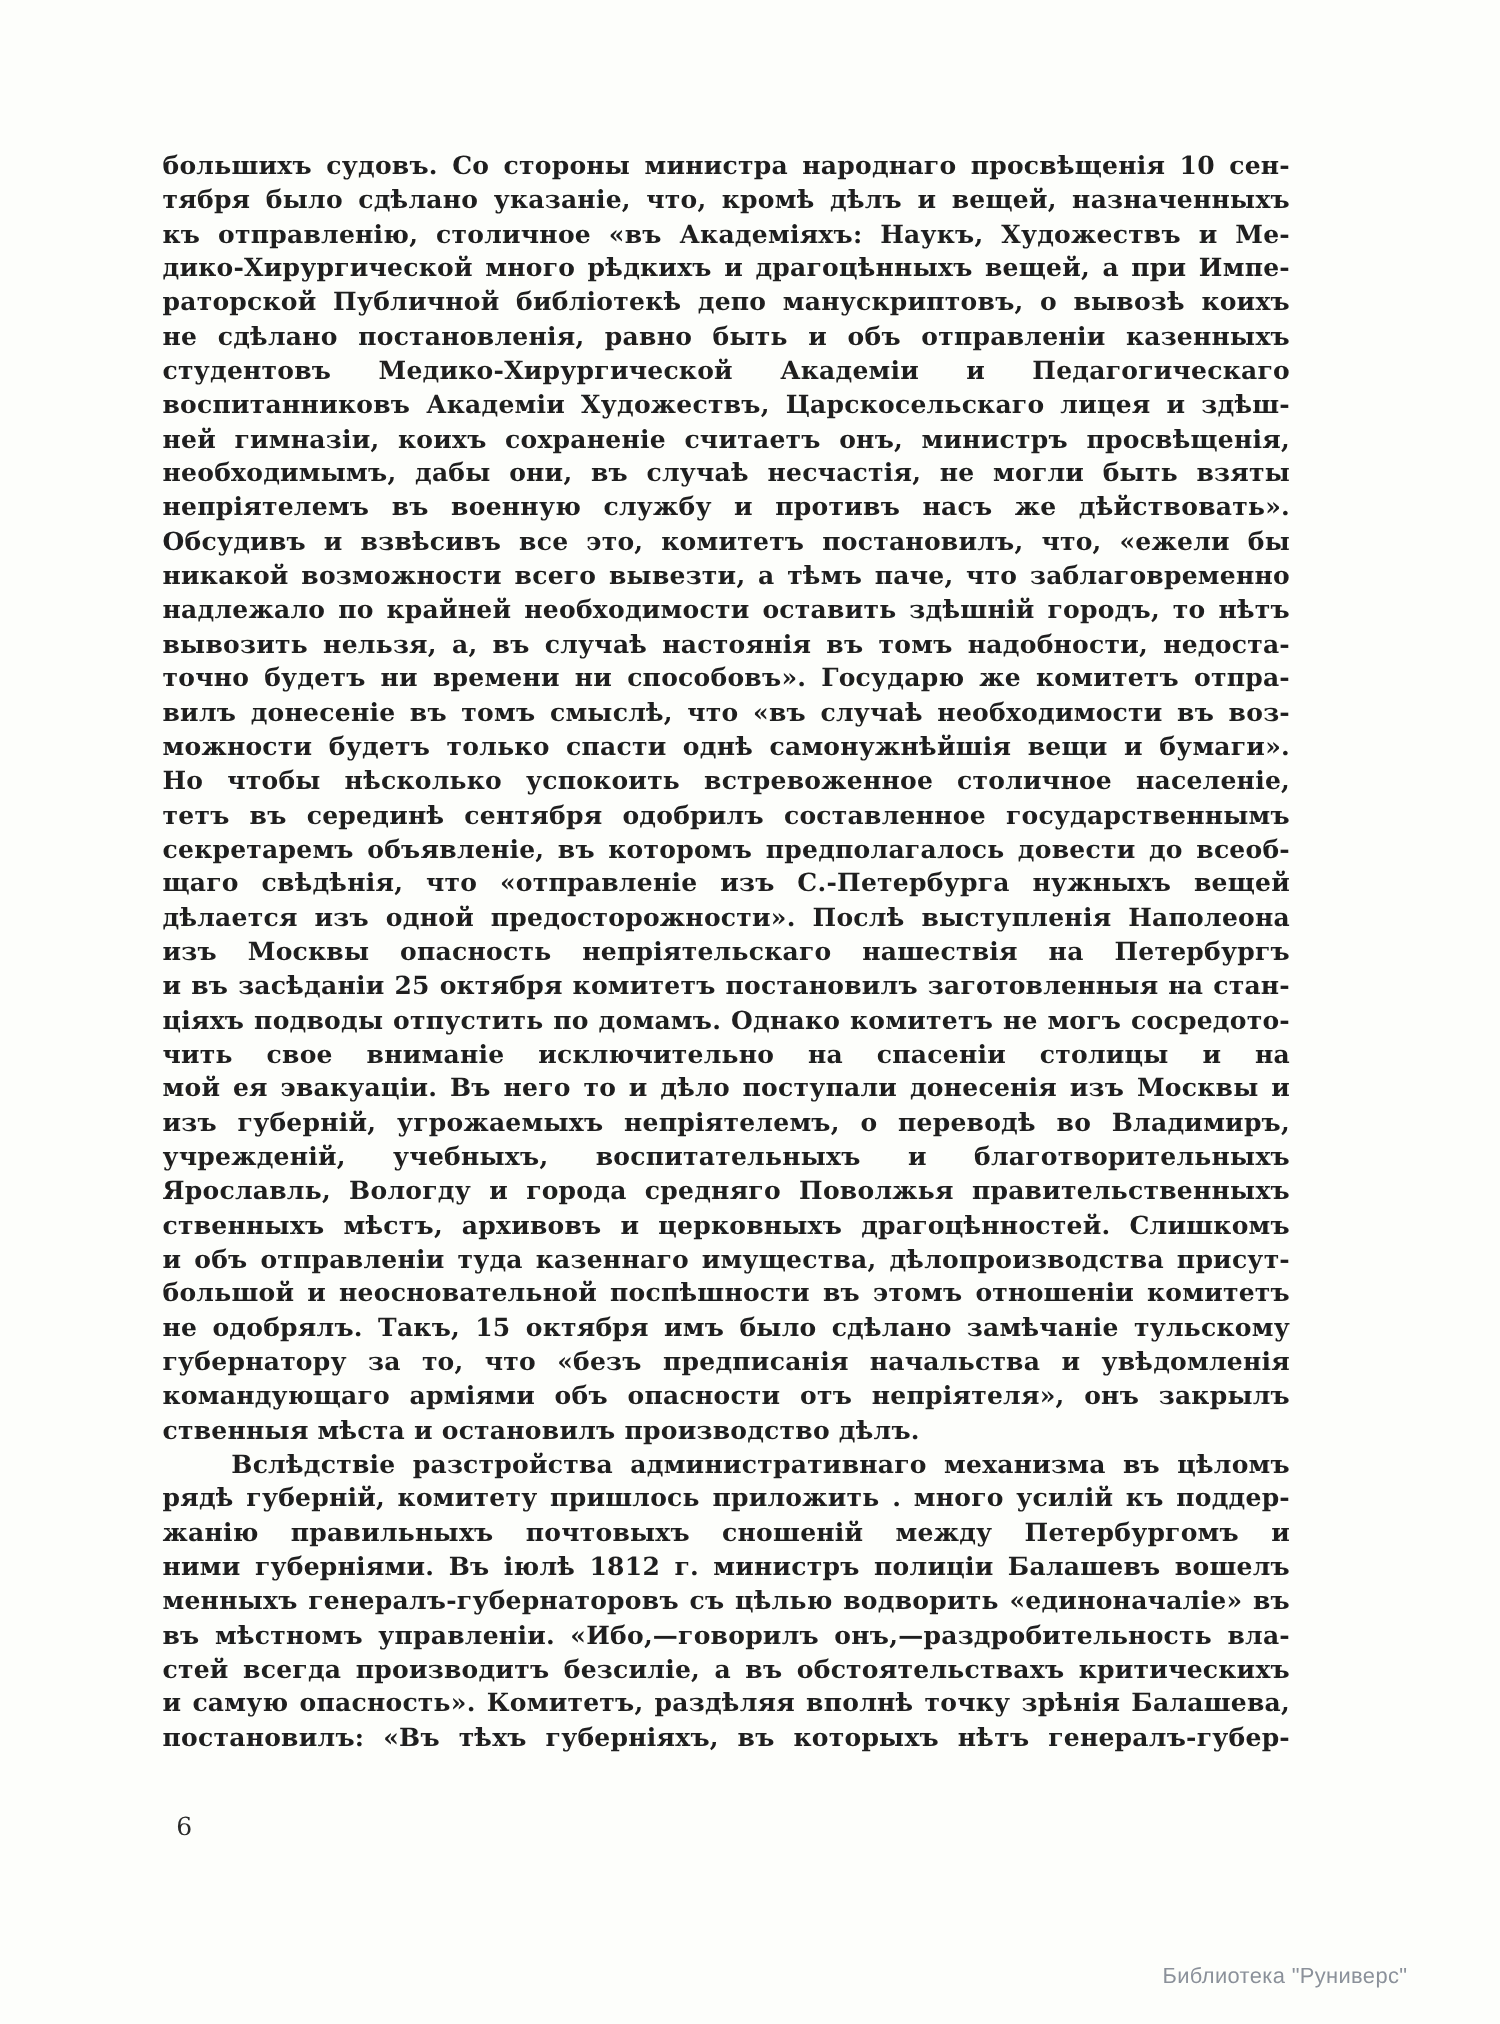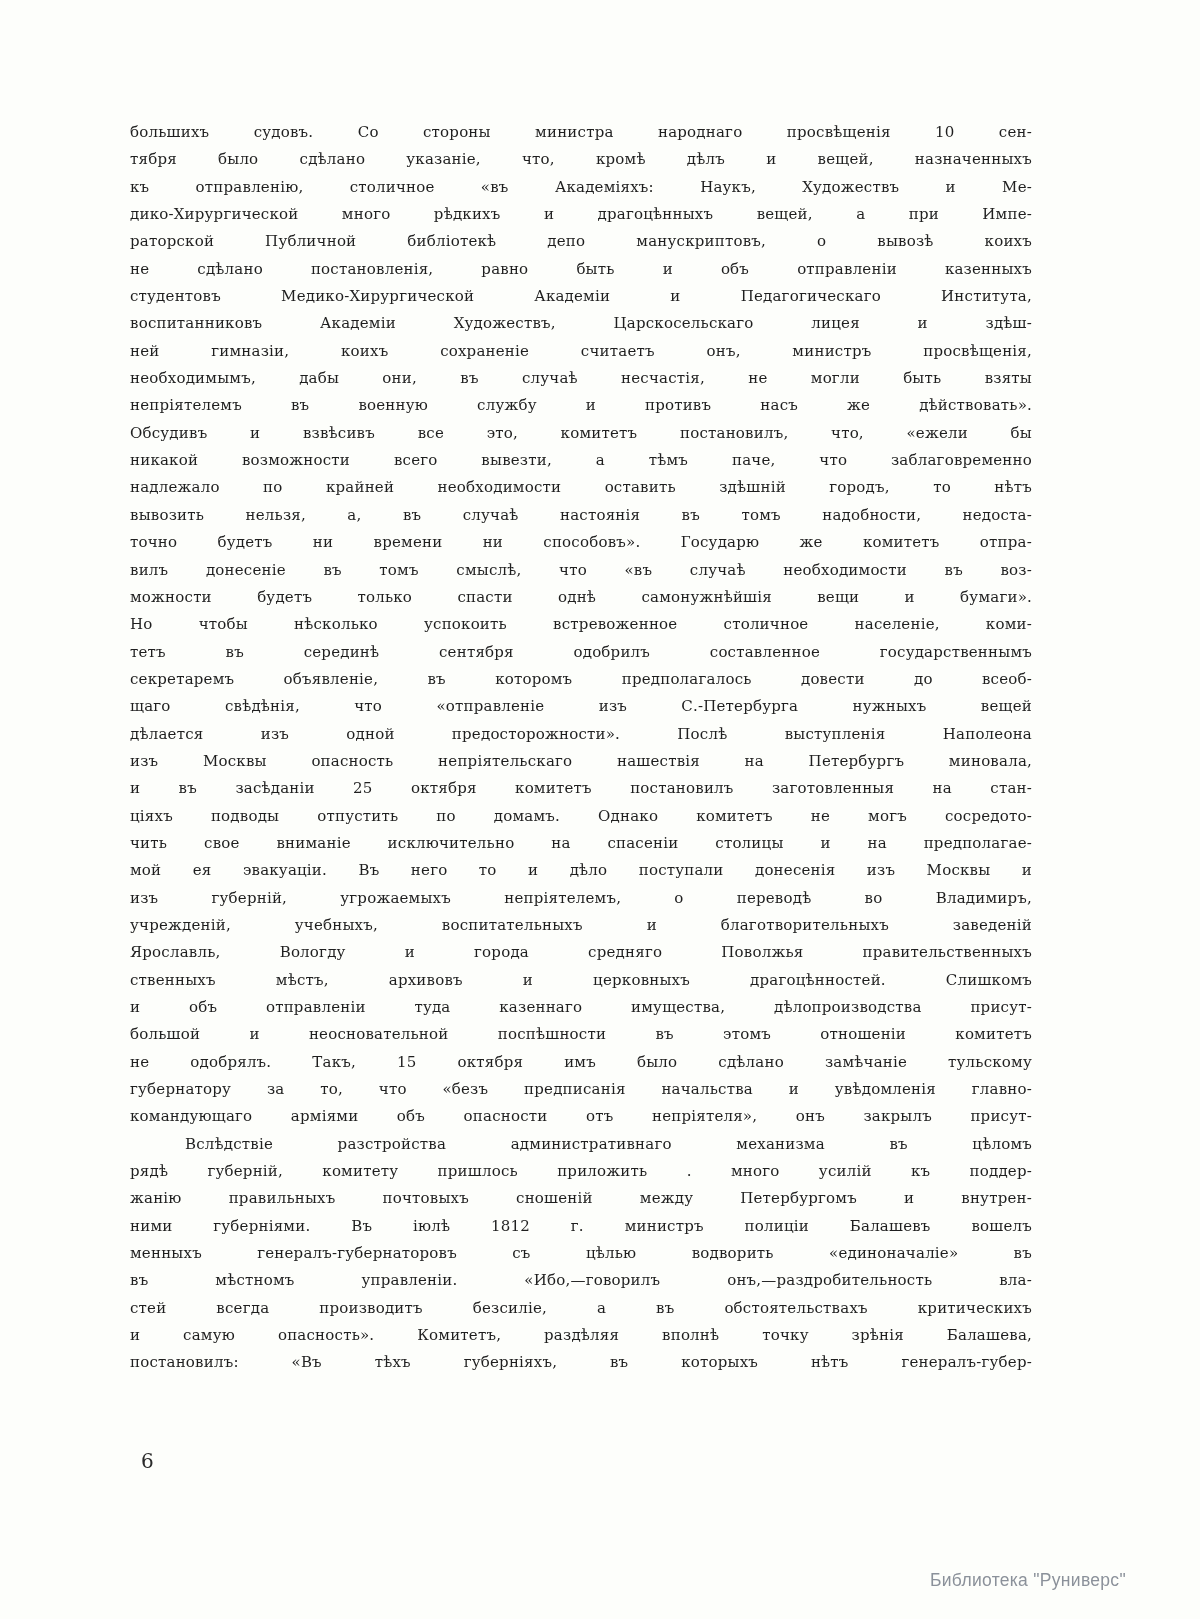--- a/index.html
+++ b/index.html
@@ -23,21 +23,22 @@
   .page {
     position: absolute;
     inset: 0;
   }
   .text-block {
     position: absolute;
     left: 130px;
     top: 119px;
     width: 902px;
     color: var(--ink);
-    font-size: 15px;
+    font-size: 20px;
+    font-weight: bold;
   }
   .line {
     height: 27.35px;
     line-height: 27.35px;
     text-align: justify;
     text-align-last: justify;
     white-space: normal;
     overflow: hidden;
     letter-spacing: 0.2px;
   }
@@ -101,20 +102,21 @@
       <div class="line">мой ея эвакуаціи. Въ него то и дѣло поступали донесенія изъ Москвы и</div>
       <div class="line">изъ губерній, угрожаемыхъ непріятелемъ, о переводѣ во Владимиръ,</div>
       <div class="line">учрежденій, учебныхъ, воспитательныхъ и благотворительныхъ заведеній</div>
       <div class="line">Ярославль, Вологду и города средняго Поволжья правительственныхъ</div>
       <div class="line">ственныхъ мѣстъ, архивовъ и церковныхъ драгоцѣнностей. Слишкомъ</div>
       <div class="line">и объ отправленіи туда казеннаго имущества, дѣлопроизводства присут-</div>
       <div class="line">большой и неосновательной поспѣшности въ этомъ отношеніи комитетъ</div>
       <div class="line">не одобрялъ. Такъ, 15 октября имъ было сдѣлано замѣчаніе тульскому</div>
       <div class="line">губернатору за то, что «безъ предписанія начальства и увѣдомленія главно-</div>
       <div class="line">командующаго арміями объ опасности отъ непріятеля», онъ закрылъ присут-</div>
+      <div class="line no-just">ственныя мѣста и остановилъ производство дѣлъ.</div>
       <div class="line indent">Вслѣдствіе разстройства административнаго механизма въ цѣломъ</div>
       <div class="line">рядѣ губерній, комитету пришлось приложить . много усилій къ поддер-</div>
       <div class="line">жанію правильныхъ почтовыхъ сношеній между Петербургомъ и внутрен-</div>
       <div class="line">ними губерніями. Въ іюлѣ 1812 г. министръ полиціи Балашевъ вошелъ</div>
       <div class="line">менныхъ генералъ-губернаторовъ съ цѣлью водворить «единоначаліе» въ</div>
       <div class="line">въ мѣстномъ управленіи. «Ибо,—говорилъ онъ,—раздробительность вла-</div>
       <div class="line">стей всегда производитъ безсиліе, а въ обстоятельствахъ критическихъ</div>
       <div class="line">и самую опасность». Комитетъ, раздѣляя вполнѣ точку зрѣнія Балашева,</div>
       <div class="line">постановилъ: «Въ тѣхъ губерніяхъ, въ которыхъ нѣтъ генералъ-губер-</div>
     </div>

